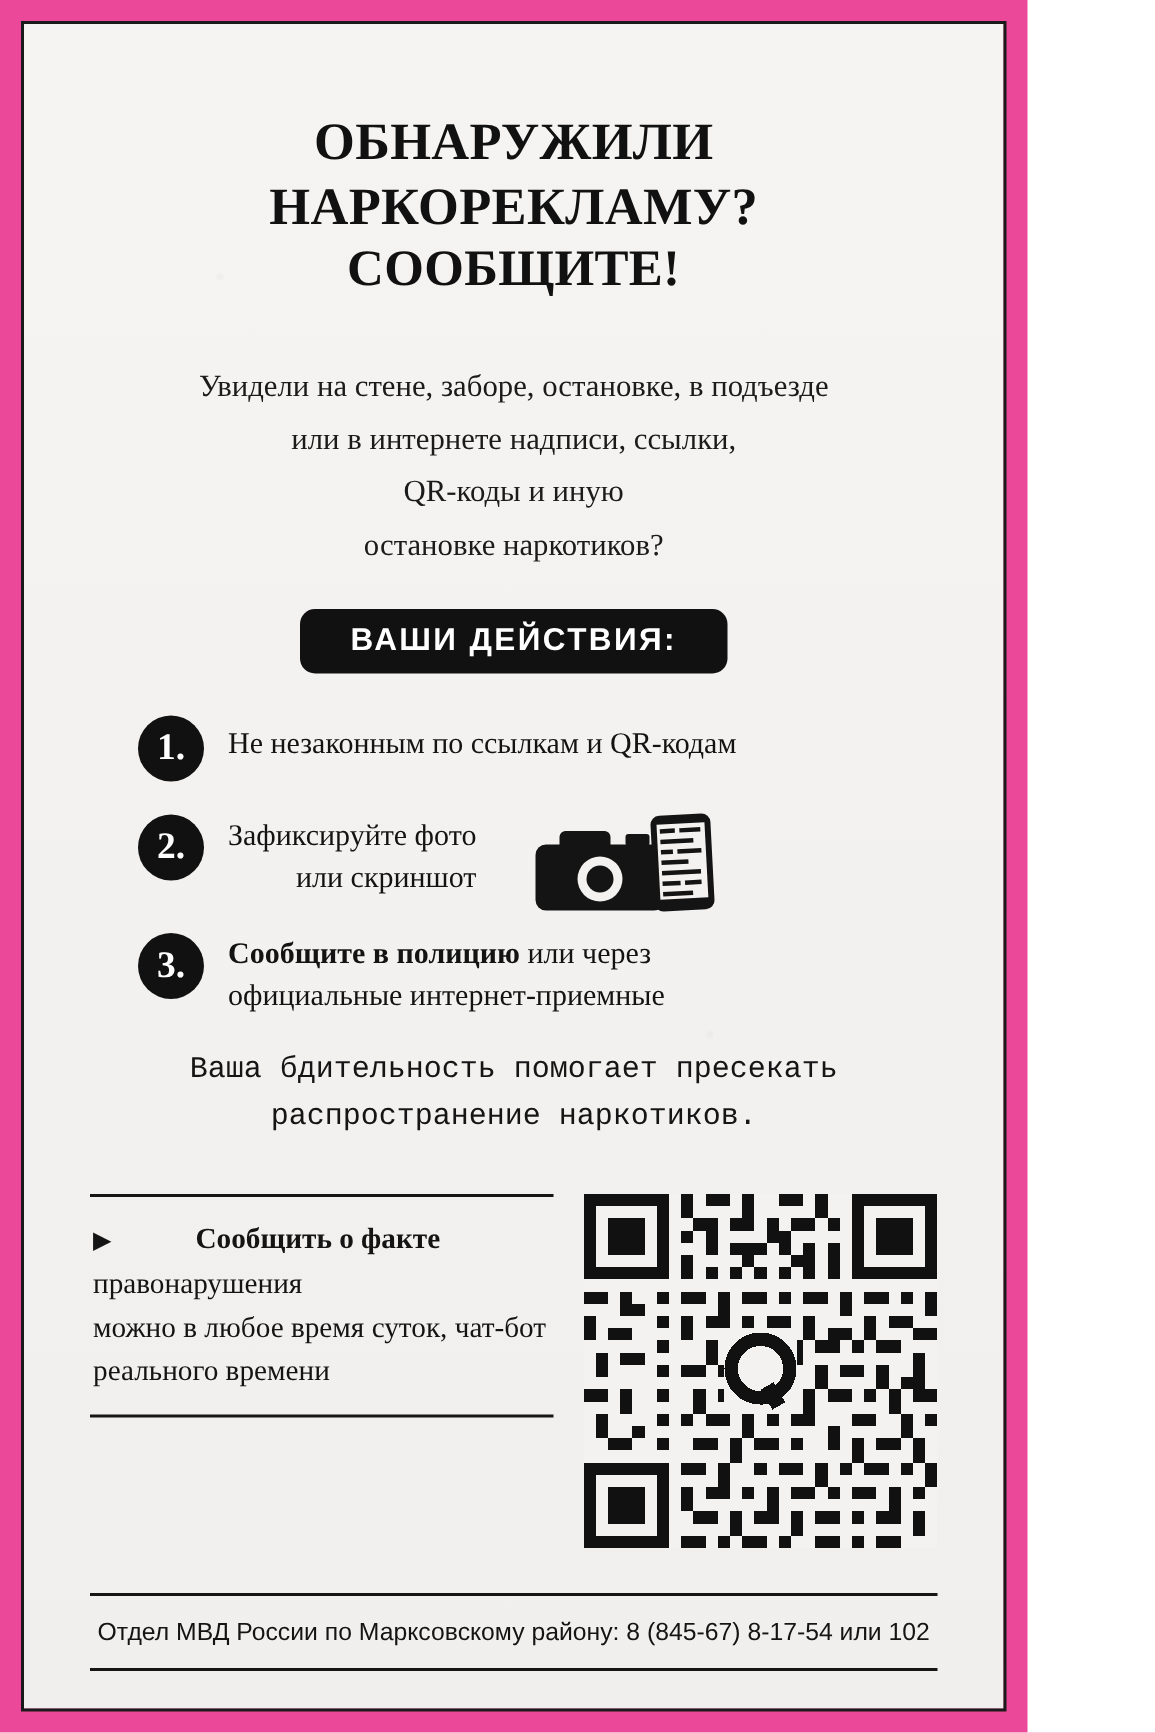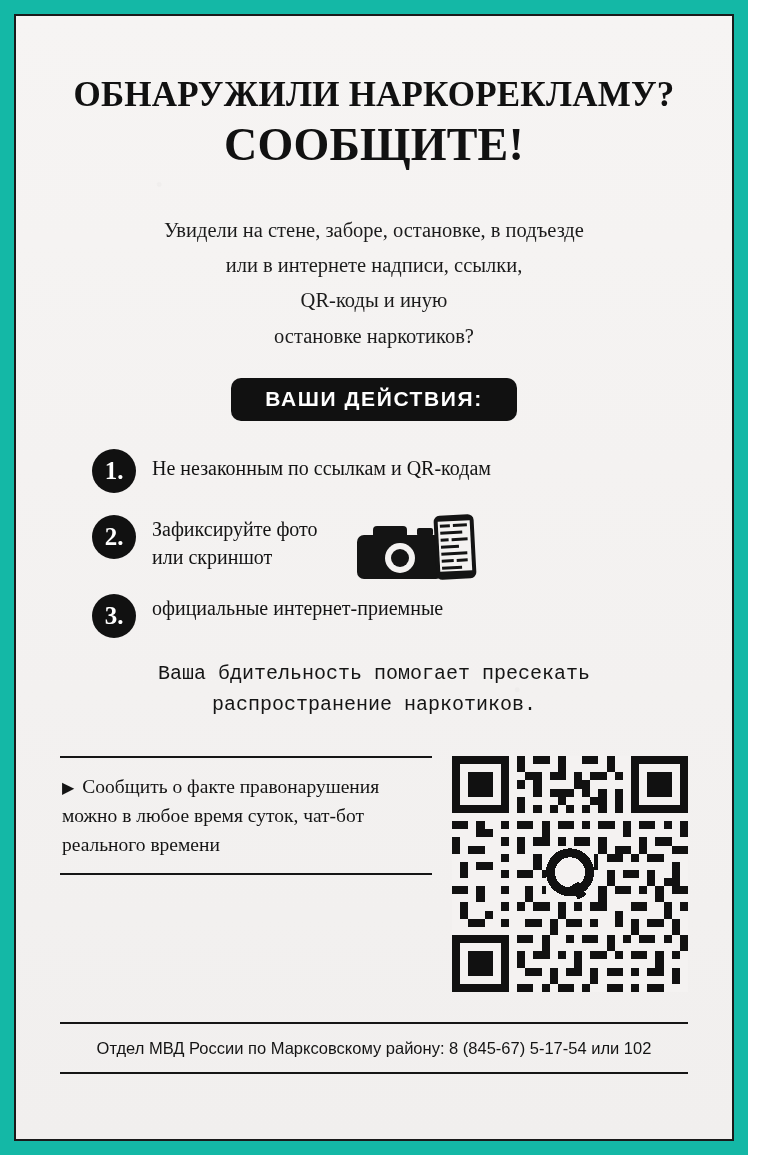--- a/index.html
+++ b/index.html
@@ -10,23 +10,23 @@
   body {
     width: 770px;
     height: 1155px;
     font-family: "Liberation Serif", serif;
     color: #111111;
     overflow: hidden;
   }
 
   .poster {
     position: relative;
-    width: 748px;
+    width: 685px;
     height: 1155px;
-    background: #14b8a6;
+    background: #ec4899;
     box-sizing: border-box;
     padding: 14px 14px 14px 14px;
   }
   .poster-inner {
     position: relative;
     width: 100%;
     height: 100%;
     border: 2px solid #1a1a1a;
     box-sizing: border-box;
     background:
@@ -45,21 +45,21 @@
   .title-line {
     font-family: "Liberation Serif", serif;
     font-weight: bold;
     font-size: 35px;
     letter-spacing: 0.2px;
     line-height: 1.22;
     color: #111;
     text-transform: uppercase;
   }
   .title-line.small-caps-fix {
-    font-size: 46px;
+    font-size: 34px;
   }
 
   
   .intro {
     margin-top: 40px;
     text-align: center;
     font-size: 20.5px;
     line-height: 1.72;
     color: #1b1b1b;
   }
@@ -110,21 +110,21 @@
     margin-right: 16px;
     margin-top: 2px;
   }
   .step-text {
     font-size: 20px;
     line-height: 1.42;
     padding-top: 7px;
     color: #131313;
   }
   .step-text b { font-weight: bold; }
-  .step-2 .step-text { padding-top: 2px; }
+  .step-2 .step-text { padding-top: 2px; text-align: right; }
   .step-3 .step-text { padding-top: 2px; }
 
   
   .camera-cluster {
     position: absolute;
     left: 265px;
     top: 0px;
     width: 130px;
     height: 66px;
   }
@@ -213,21 +213,21 @@
   .cta-text {
     font-size: 19.5px;
     line-height: 1.5;
     padding: 14px 2px 14px 2px;
     color: #141414;
   }
   .cta-text .tri {
     font-size: 16px;
     margin-right: 8px;
   }
-  .cta-text b { font-weight: normal; }
+  .cta-text b { font-weight: bold; margin-left: 48px; }
 
   .qr-wrap {
     flex: 0 0 auto;
     width: 236px;
     height: 236px;
     margin-top: 2px;
   }
   .qr {
     width: 236px;
     height: 236px;
@@ -308,20 +308,21 @@
               <i style="left:17px;top:38px;width:11px;height:3px;"></i>
               <i style="left:2px;top:45px;width:20px;height:3px;"></i>
             </div>
           </div>
         </div>
       </div>
 
       <div class="step step-3">
         <div class="bullet">3.</div>
         <div class="step-text">
+          <div><b>Сообщите в полицию</b><span> или через</span></div>
           <div>официальные интернет-приемные</div>
         </div>
       </div>
 
     </div>
 
     <div class="closing">
       <div>Ваша бдительность помогает пресекать</div>
       <div>распространение наркотиков.</div>
     </div>
@@ -512,17 +513,17 @@
           </g>
 
           <rect x="11.5" y="11.5" width="6" height="6" fill="#f4f2f1"></rect>
           <circle cx="14.5" cy="14.3" r="2.4" fill="none" stroke="#111111" stroke-width="1.1"></circle>
           <rect x="14.9" y="15.6" width="1.2" height="1.9" fill="#111111" transform="rotate(-30 15.5 16.5)"></rect>
         </svg>
       </div>
     </div>
 
     <div class="footer-rule"></div>
-    <div class="footer">Отдел МВД России по Марксовскому району: 8 (845-67) 5-17-54 или 102</div>
+    <div class="footer">Отдел МВД России по Марксовскому району: 8 (845-67) 8-17-54 или 102</div>
     <div class="footer-rule2"></div>
 
   </div>
 </div>
 
 </body></html>

